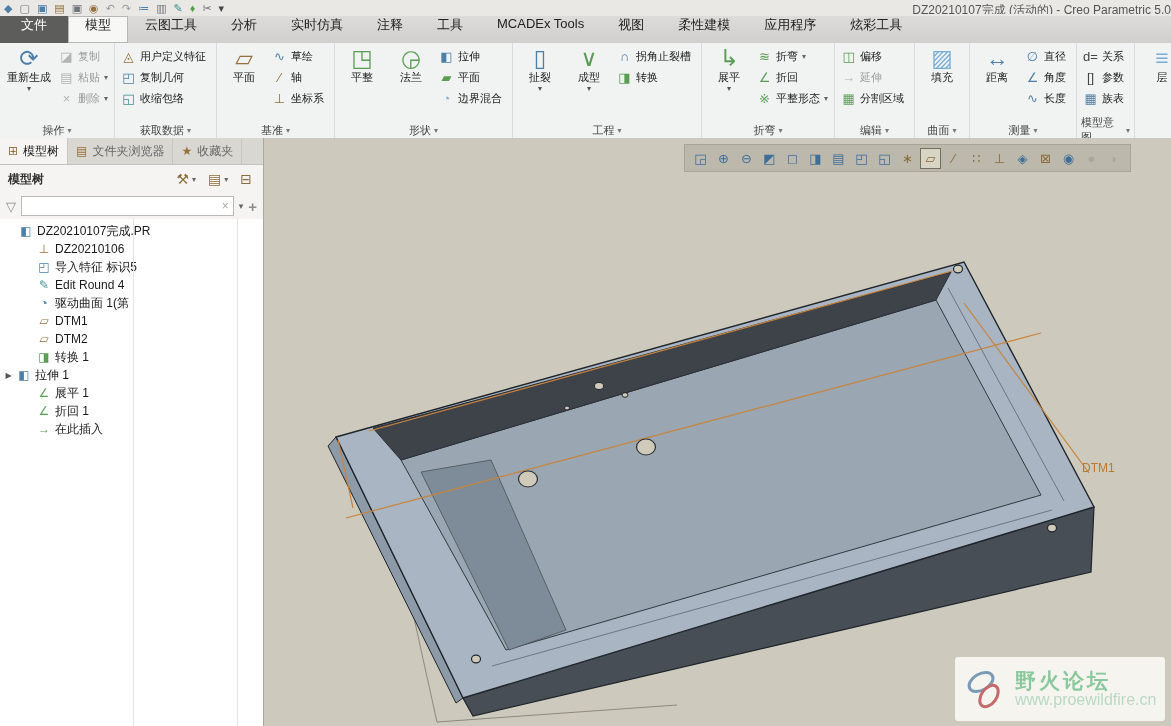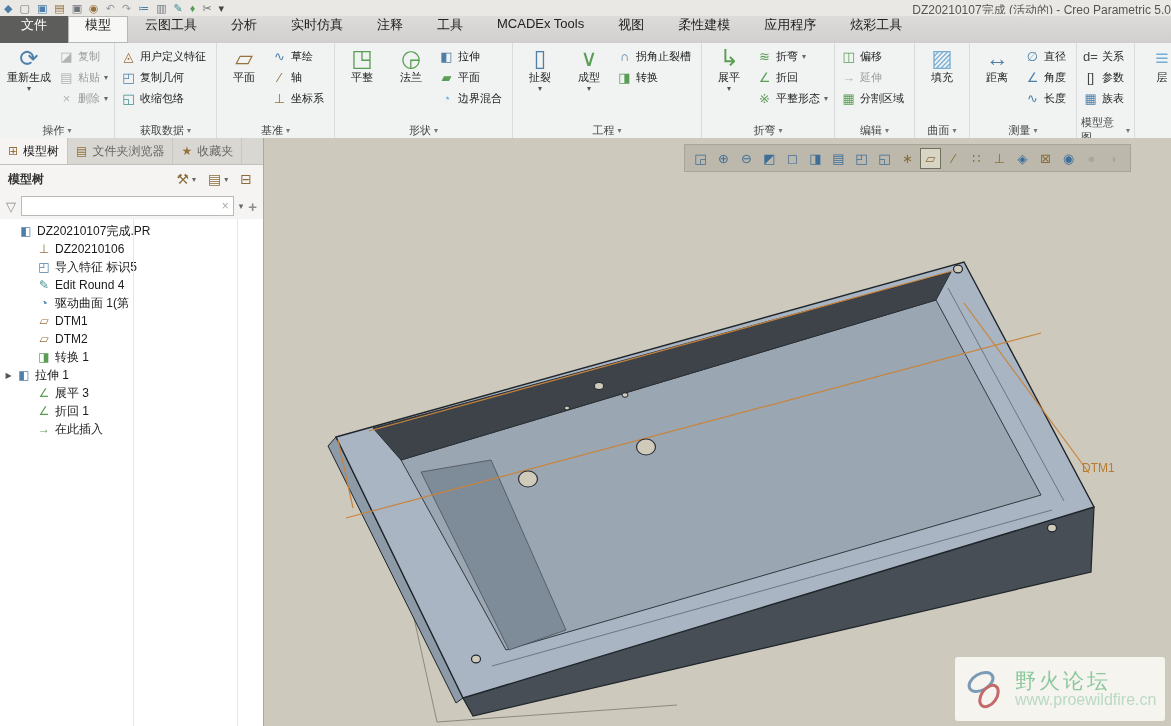--- a/index.html
+++ b/index.html
@@ -68,21 +68,21 @@
        background:rgba(168,164,150,.45);padding:0 5px;border:1px solid rgba(130,128,118,.35)}
   .gi{width:21px;height:21px;display:flex;align-items:center;justify-content:center;font-size:13px;color:#3f6e99}
   .gi.brown{color:#8a6d3b}
   .gi.active{background:#d9d5c5;box-shadow:inset 0 0 0 1px #70705f}
   .gi.disabled{color:#aaa69b}
   .modelsvg{position:absolute;left:0;top:0}
   
   .watermark{position:absolute;right:6px;bottom:5px;width:210px;height:64px;background:rgba(248,247,243,.93);
              border-radius:3px;display:flex;align-items:center;gap:6px;padding:0 8px;box-sizing:border-box}
   .wm-text{display:flex;flex-direction:column;line-height:1.05}
-  .wm-title{color:#8cc89d;font-size:21px;font-weight:normal;letter-spacing:3px}
+  .wm-title{color:#8cc89d;font-size:21px;font-weight:bold;letter-spacing:3px}
   .wm-url{color:#b9d9c5;font-size:16px}
 </style>
 </head>
 <body>
 
 <div class="titlebar">
   <div class="qat">
 
   <span class="qi c-blue">◆</span>
       <span class="qi">▢</span>
@@ -549,21 +549,21 @@
           <span>转换 1</span>
         </div>
         <div class="trow" style="padding-left:4px">
           <span class="texp">▶</span>
           <span class="ticon c-blue">◧</span>
           <span>拉伸 1</span>
         </div>
         <div class="trow" style="padding-left:24px">
           <span class="texp"></span>
           <span class="ticon c-green">∠</span>
-          <span>展平 3</span>
+          <span>展平 1</span>
         </div>
         <div class="trow" style="padding-left:24px">
           <span class="texp"></span>
           <span class="ticon c-green">∠</span>
           <span>折回 1</span>
         </div>
         <div class="trow" style="padding-left:24px">
           <span class="texp"></span>
           <span class="ticon c-green">→</span>
           <span>在此插入</span>

